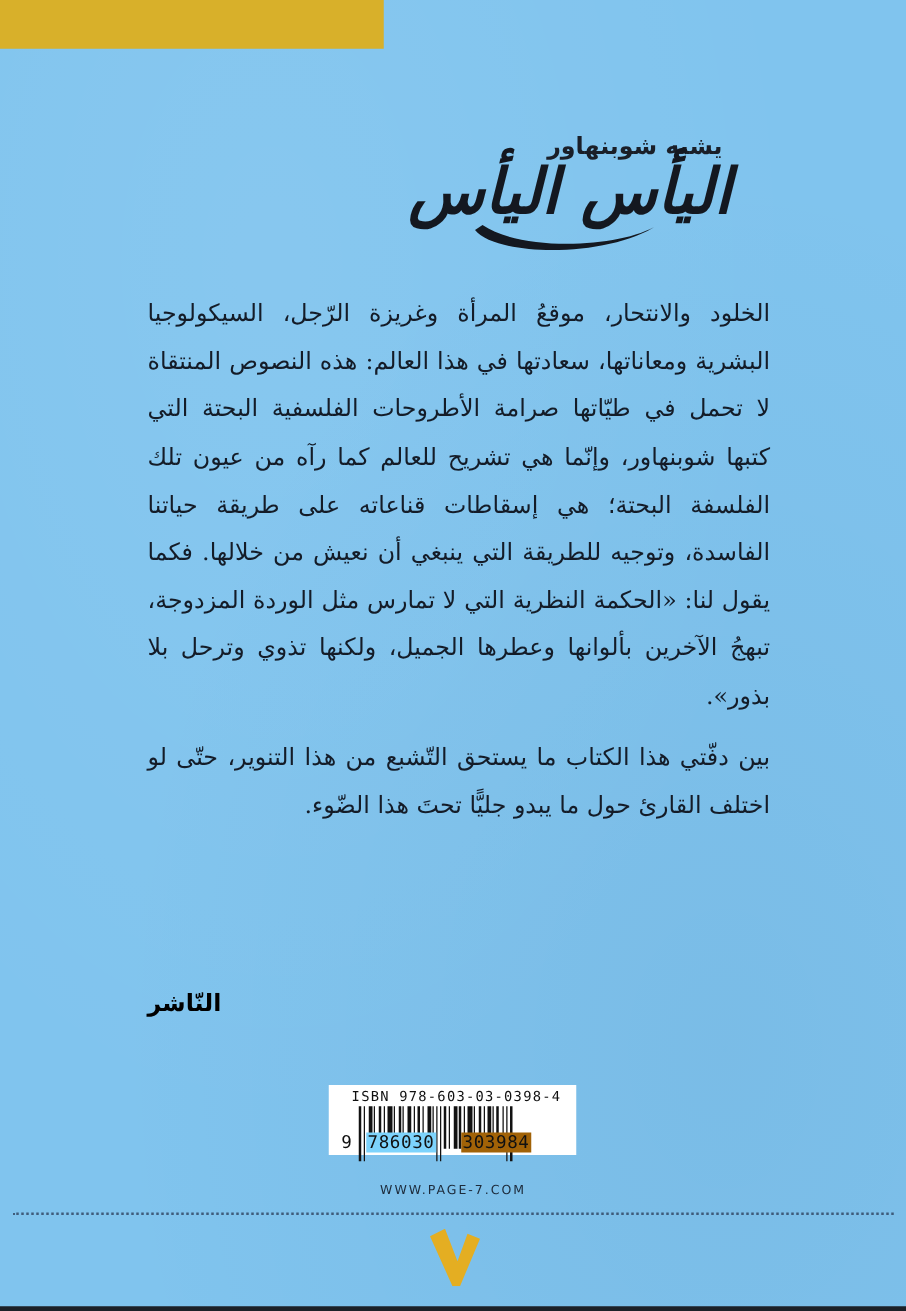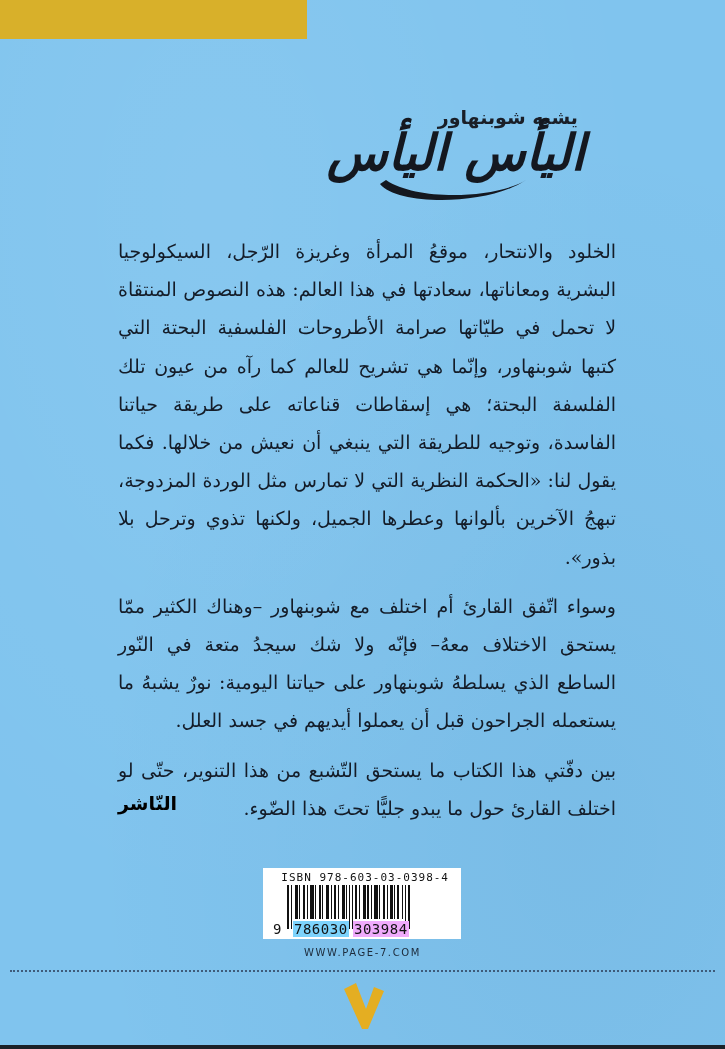--- a/index.html
+++ b/index.html
@@ -52,21 +52,21 @@
     margin-bottom: 11px;
   }
   .signature {
     position: absolute; left: 118px; top: 792px;
     direction: rtl;
     font-family: "DejaVu Sans", sans-serif;
     font-size: 19px; font-weight: bold; color: #000000;
   }
   .barcode-box {
     position: absolute; left: 263px; top: 868px;
-    width: 198px; height: 71px;
+    width: 198px; height: 56px;
     background: #ffffff;
     padding: 3px 10px 0 10px;
   }
   .isbn-line {
     font-family: "DejaVu Sans Mono", monospace;
     font-size: 11px; letter-spacing: 1px; color: #111;
     text-align: right; padding-right: 2px; height: 14px; line-height: 14px;
   }
   .bars {
     position: relative; height: 48px; margin-left: 14px;
@@ -76,21 +76,21 @@
   .bars span.long { height: 44px; }
   .bars span.gap { background: transparent; }
   .bc-digits {
     position: absolute; left: 10px; bottom: 2px;
     font-family: "DejaVu Sans Mono", monospace;
     font-size: 14px; color: #111; letter-spacing: 0.5px;
     width: 178px;
   }
   .bc-first { position: absolute; left: 0; bottom: 0; }
   .bc-g1 { position: absolute; left: 20px; bottom: 0; background: #7dd3fc; padding: 0 1px; margin-top: 44px; }
-  .bc-g2 { position: absolute; left: 80px; bottom: 0; background: #f0abfc; padding: 0 1px; }
+  .bc-g2 { position: absolute; left: 96px; bottom: 0; background: #a16207; padding: 0 1px; }
   .url {
     position: absolute; left: 0; width: 725px; top: 947px;
     text-align: center;
     font-family: "DejaVu Sans", sans-serif;
     font-size: 10px; letter-spacing: 1.6px; color: #1c2a3a;
   }
   .dotted-rule {
     position: absolute; left: 10px; right: 10px; top: 970px;
     border-top: 2px dotted #2a3a55;
     opacity: 0.75;
@@ -113,21 +113,20 @@
 
 <div class="author">يشبه شوبنهاور</div>
 
 <div class="title">اليأس اليأس</div>
 <svg class="title-swash" viewBox="0 0 150 30">
   <path d="M2 8 C 20 30, 110 30, 148 4 C 120 22, 40 26, 8 4 Z" fill="#141820"></path>
 </svg>
 
 <div class="body-text">
   <p>الخلود والانتحار، موقعُ المرأة وغريزة الرّجل، السيكولوجيا البشرية ومعاناتها، سعادتها في هذا العالم: هذه النصوص المنتقاة لا تحمل في طيّاتها صرامة الأطروحات الفلسفية البحتة التي كتبها شوبنهاور، وإنّما هي تشريح للعالم كما رآه من عيون تلك الفلسفة البحتة؛ هي إسقاطات قناعاته على طريقة حياتنا الفاسدة، وتوجيه للطريقة التي ينبغي أن نعيش من خلالها. فكما يقول لنا: «الحكمة النظرية التي لا تمارس مثل الوردة المزدوجة، تبهجُ الآخرين بألوانها وعطرها الجميل، ولكنها تذوي وترحل بلا بذور».</p>
-  <p>وسواء اتّفق القارئ أم اختلف مع شوبنهاور –وهناك الكثير ممّا يستحق الاختلاف معهُ– فإنّه ولا شك سيجدُ متعة في النّور الساطع الذي يسلطهُ شوبنهاور على حياتنا اليومية: نورٌ يشبهُ ما يستعمله الجراحون قبل أن يعملوا أيديهم في جسد العلل.</p>
   <p>بين دفّتي هذا الكتاب ما يستحق التّشبع من هذا التنوير، حتّى لو اختلف القارئ حول ما يبدو جليًّا تحتَ هذا الضّوء.</p>
 </div>
 
 <div class="signature">النّاشر</div>
 
 <div class="barcode-box">
   <div class="isbn-line">ISBN 978-603-03-0398-4</div>
   <div class="bars">
     <span class="long" style="width:2px"></span>
       <span class="gap" style="width:2px"></span>

